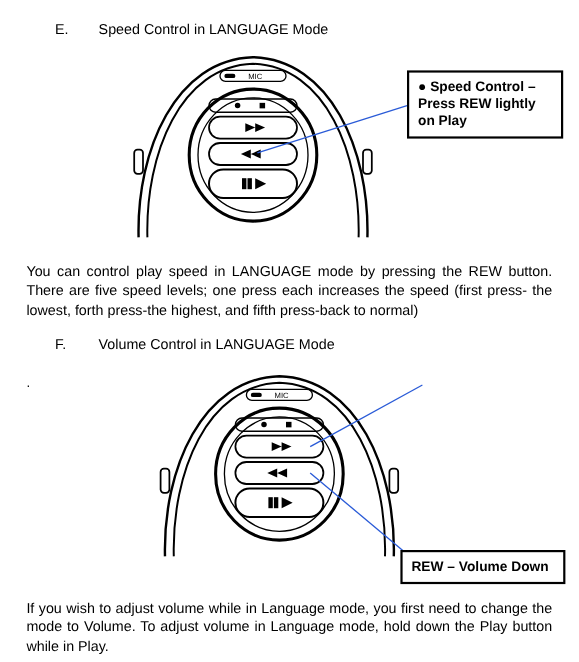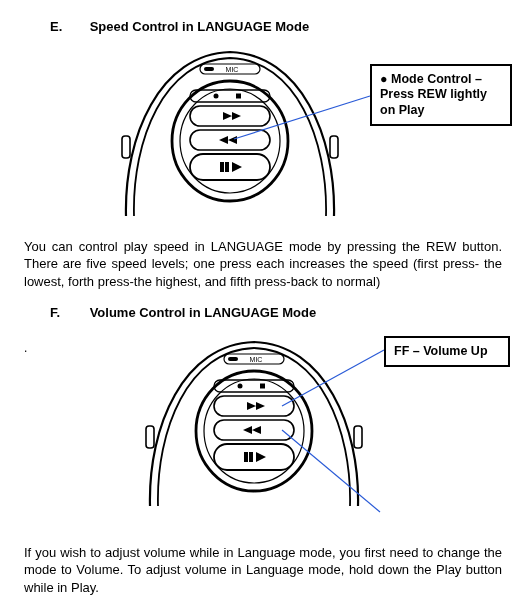--- a/index.html
+++ b/index.html
@@ -7,21 +7,21 @@
     font-family: Arial, Helvetica, sans-serif;
     font-size: 13px;
     color: #000;
     margin: 0;
     padding: 18px 24px;
     width: 526px;
     background: #fff;
     line-height: 1.35;
   }
   .section-heading {
-    font-weight: bold;
+    font-weight: normal;
     font-size: 13px;
     margin-bottom: 10px;
     padding-left: 26px;
   }
   .letter { display: inline-block; width: 36px; }
   .figure-block {
     position: relative;
     margin: 6px 0 12px 0;
     height: 180px;
   }
@@ -90,21 +90,21 @@
     <path d="M112 116 L122 121 L112 126 Z" fill="#000"></path>
 
     <rect x="2" y="90" width="8" height="22" rx="3" fill="none" stroke="#000" stroke-width="1.6"></rect>
     <rect x="210" y="90" width="8" height="22" rx="3" fill="none" stroke="#000" stroke-width="1.6"></rect>
   </svg>
 
   <svg class="callout-line" style="left:0;top:0;width:100%;height:100%;position:absolute">
     <line x1="210" y1="93" x2="346" y2="50"></line>
   </svg>
 
-  <div class="callout" style="left:346px; top:18px; width:142px;">● Mode Control – Press REW lightly on Play</div>
+  <div class="callout" style="left:346px; top:18px; width:142px;">● Speed Control – Press REW lightly on Play</div>
 </div>
 
 <div class="body-para">You can control play speed in LANGUAGE mode by pressing the REW button. There are five speed levels; one press each increases the speed (first press- the lowest, forth press-the highest, and fifth press-back to normal)</div>
 
 <div class="section-heading">
   <span class="letter">F.</span>
   <span>Volume Control in LANGUAGE Mode</span>
 </div>
 
 <div class="figure-block" style="height:200px;">
@@ -131,17 +131,17 @@
     <path d="M112 116 L122 121 L112 126 Z" fill="#000"></path>
     <rect x="2" y="90" width="8" height="22" rx="3" fill="none" stroke="#000" stroke-width="1.6"></rect>
     <rect x="210" y="90" width="8" height="22" rx="3" fill="none" stroke="#000" stroke-width="1.6"></rect>
   </svg>
 
   <svg class="callout-line" style="left:0;top:0;width:100%;height:100%;position:absolute">
     <line x1="258" y1="74" x2="360" y2="18"></line>
     <line x1="258" y1="98" x2="356" y2="180"></line>
   </svg>
 
-  <div class="callout" style="left:360px; top:4px; width:126px;">FF – Volume Up</div>
+  <div class="callout" style="left:340px; top:168px; width:150px;">REW – Volume Down</div>
 </div>
 
 <div class="body-para" style="margin-bottom:18px;">If you wish to adjust volume while in Language mode, you first need to change the mode to Volume. To adjust volume in Language mode, hold down the Play button while in Play.</div>
 <div class="body-para" style="margin-top:0;">To increase or decrease volume, press FF ("&gt;&gt;") button or REW ("&lt;&lt;"). To return to Language mode, hold down the PLAY button until it switches.</div>
 
 </body></html>

